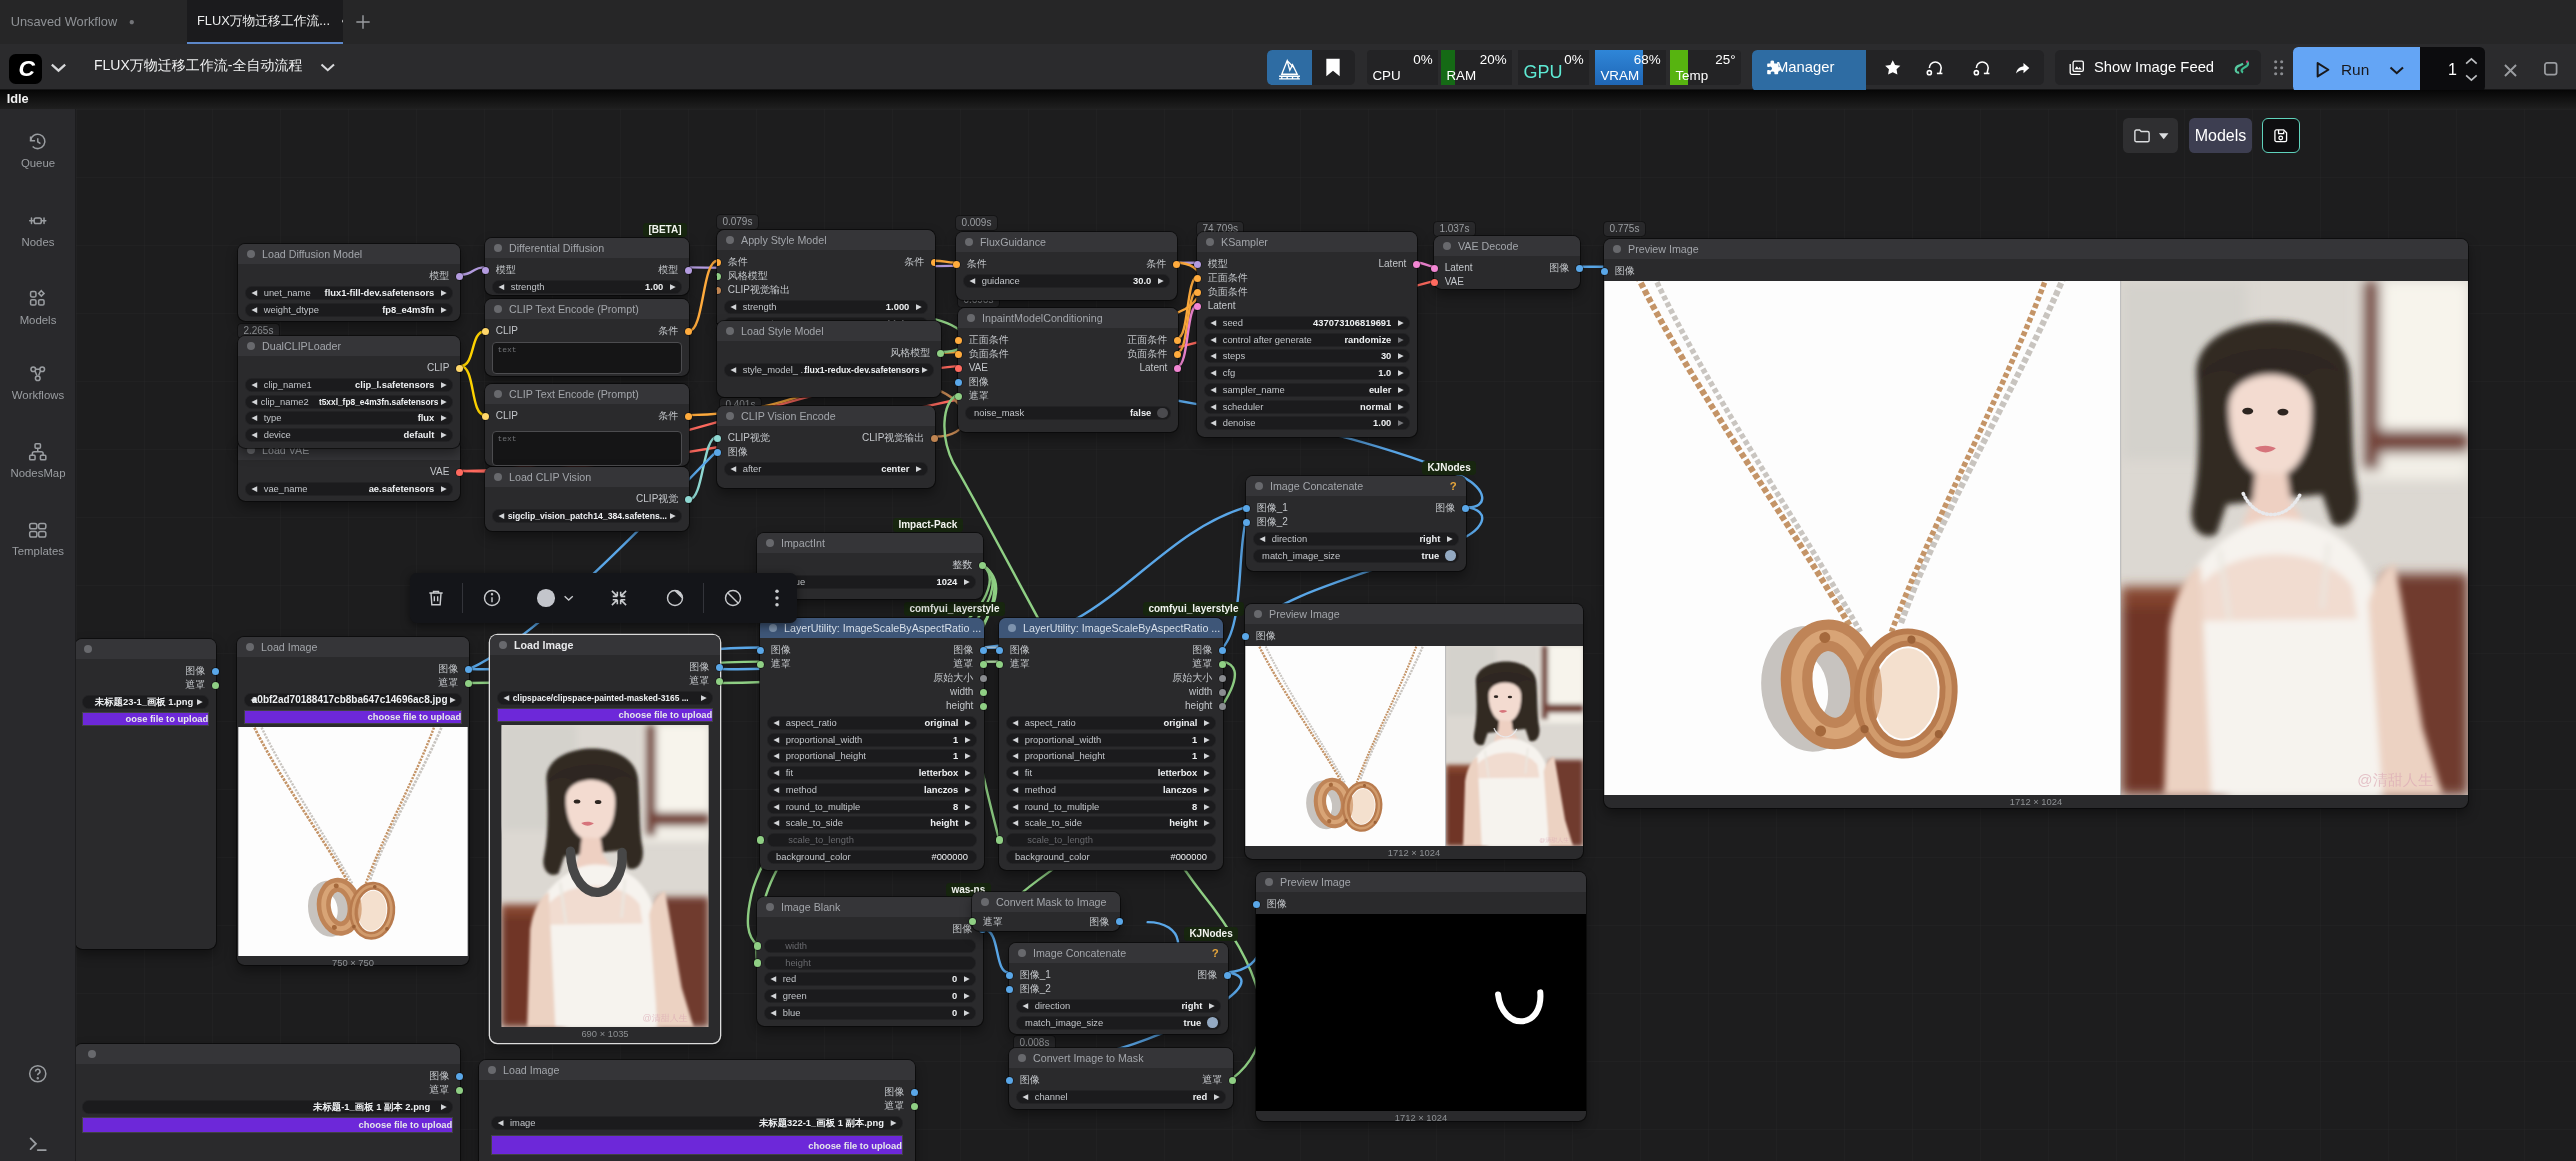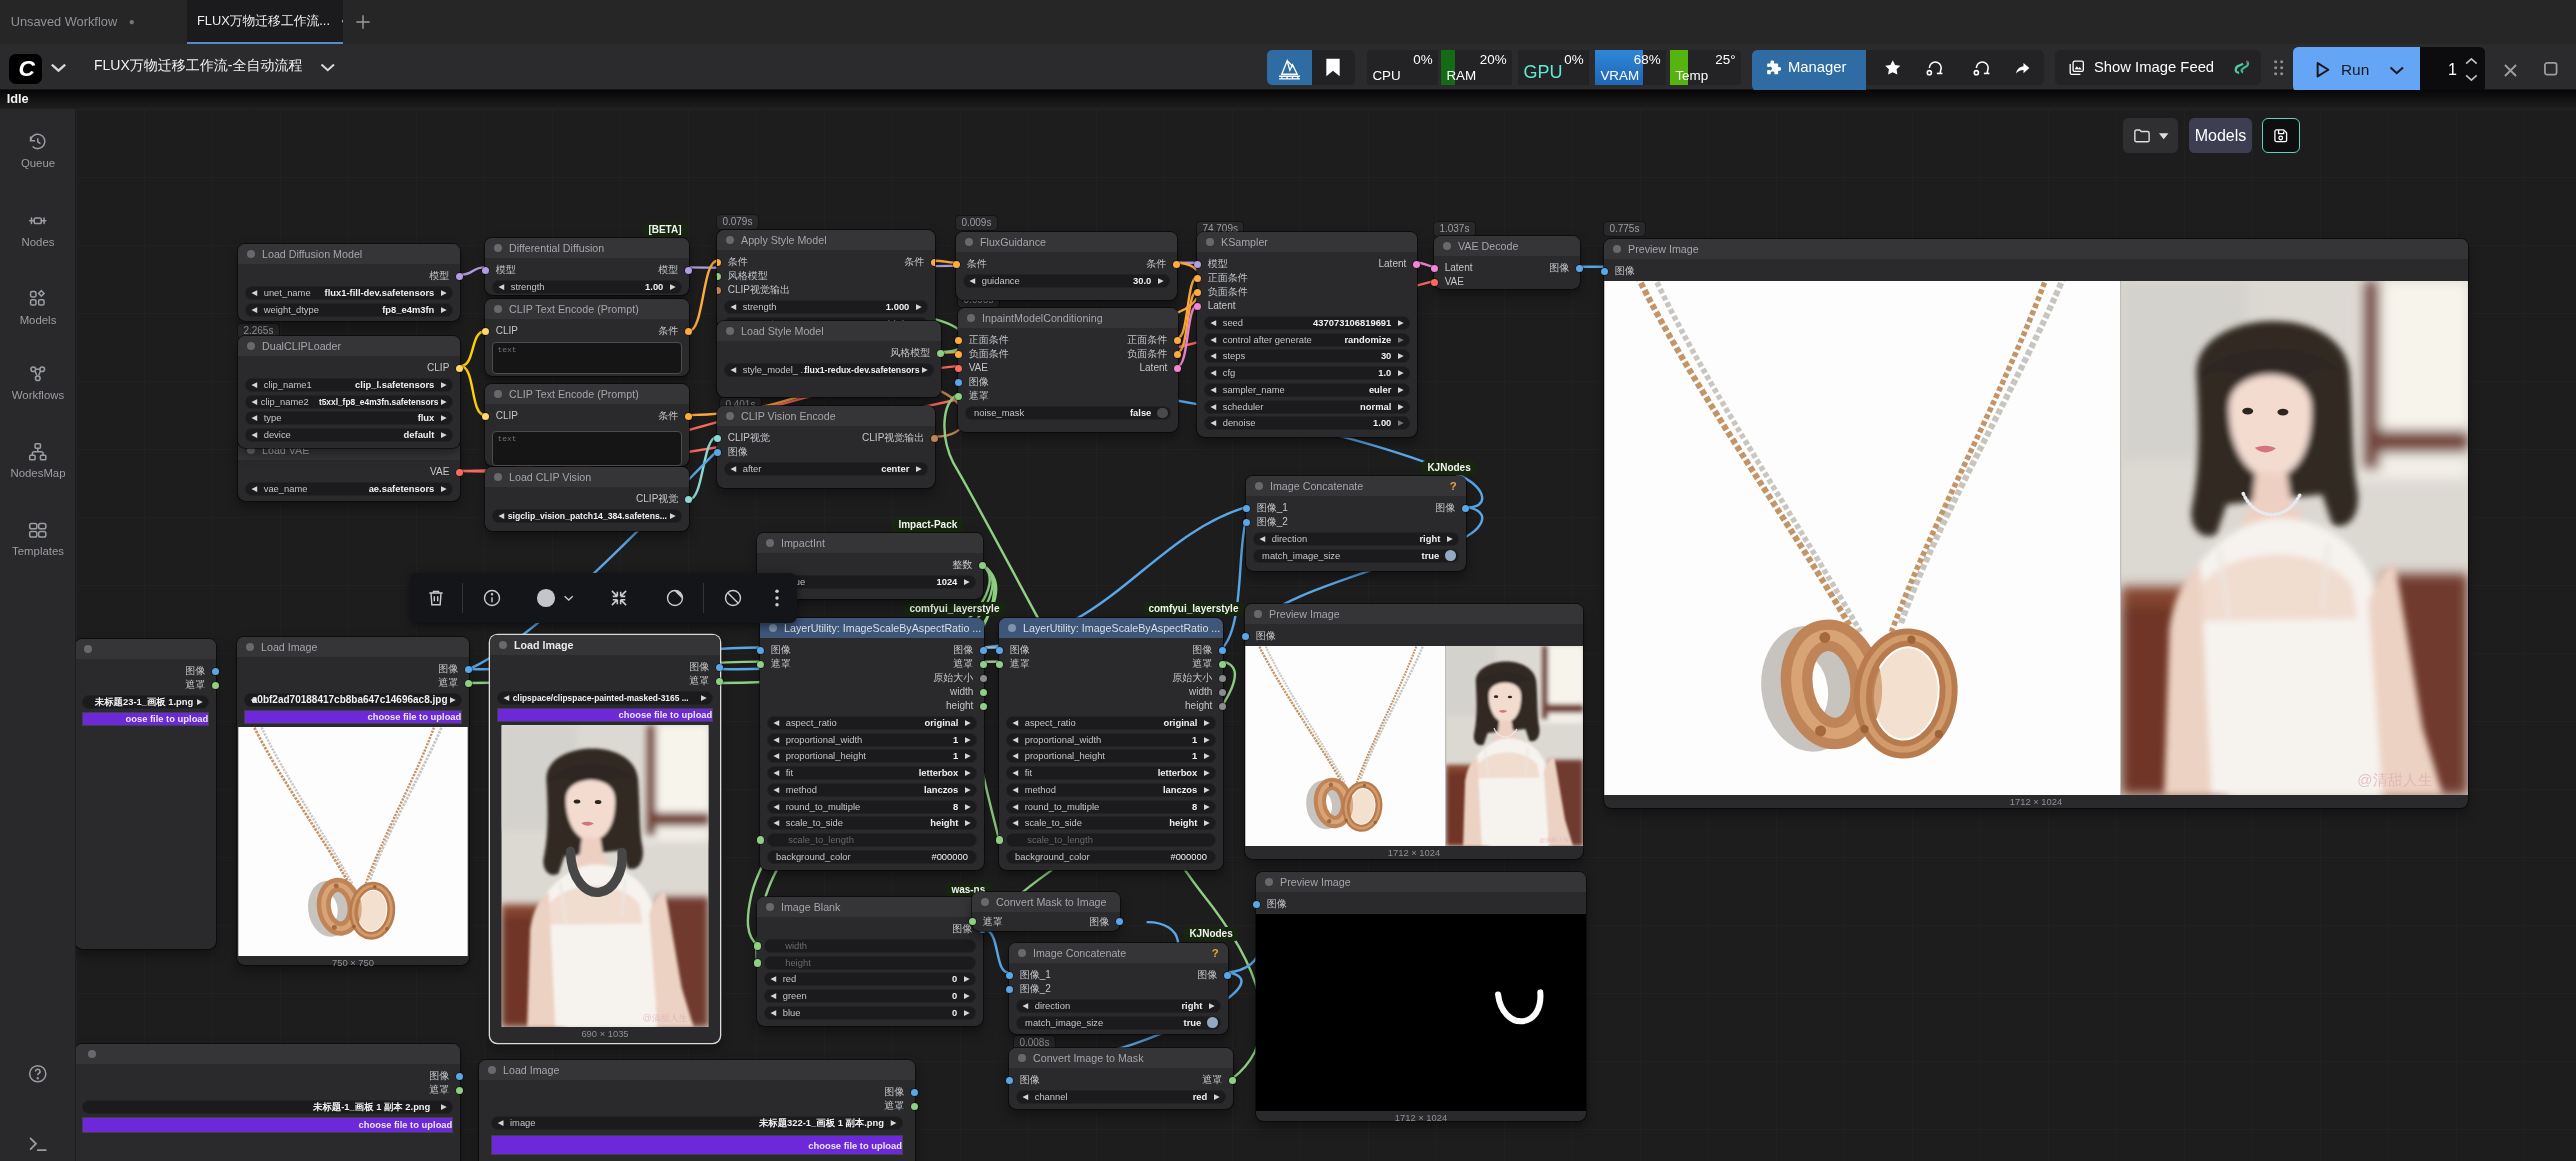--- a/index.html
+++ b/index.html
@@ -771,21 +771,21 @@
     <div class="abs" style="left:5.4px;bottom:2px;color:#fff;font-size:13.4px">VRAM</div>
       <div class="abs" style="right:5.4px;top:2px;color:#fff;font-size:13.4px">68%</div>
   </div>
   <div class="abs" style="left:1670px;top:6px;width:71px;height:35px;background:#232325;border-radius:0 4px 4px 0;overflow:hidden">
     <div class="abs" style="left:0;top:0;width:18px;height:35px;background:#57b410"></div>
     <div class="abs" style="left:5.4px;bottom:2px;color:#fff;font-size:13.4px">Temp</div>
       <div class="abs" style="right:5.4px;top:2px;color:#fff;font-size:13.4px">25°</div>
   </div>
 
   <div class="abs" style="left:1752px;top:6px;width:292px;height:35px;background:#232325;border-radius:5.4px">
-    <div class="abs" style="left:0;top:0;width:114px;height:41px;background:#2e6ca3;border-radius:5.4px 0 0 5.4px;color:#fff;font-size:14.8px;line-height:35px;padding-left:36px">Manager</div>
+    <div class="abs" style="left:0;top:0;width:114px;height:41px;background:#2e6ca3;border-radius:5.4px 0 0 5.4px;color:#fff;font-size:14.8px;line-height:35px;padding-left:24px">Manager</div>
     <svg class="abs" style="left:13.4px;top:8.7px" width="17.5" height="17.5" viewBox="0 0 24 24" fill="#fff">
         <path d="M10 2a2.5 2.5 0 0 1 2.4 3.2c-.1.4.2.8.6.8H17a1 1 0 0 1 1 1v3.6c0 .4.4.7.8.6a2.5 2.5 0 1 1 0 4.8c-.4-.1-.8.2-.8.6V20a1 1 0 0 1-1 1h-3.6c-.4 0-.7-.4-.6-.8a2.5 2.5 0 1 0-4.8 0c.1.4-.2.8-.6.8H4a1 1 0 0 1-1-1v-4a1 1 0 0 1 1-1h1.5a2.5 2.5 0 1 0 0-4H4a1 1 0 0 1-1-1V7a1 1 0 0 1 1-1h3c.4 0 .7-.4.6-.8A2.5 2.5 0 0 1 10 2z"></path>
       </svg>
     <svg class="abs" style="left:132px;top:8.7px" width="17.5" height="17.5" viewBox="0 0 24 24" fill="#fff">
         <path d="M12 1.6l3.2 6.6 7.2 1-5.2 5 1.2 7.2L12 18l-6.4 3.4 1.2-7.2-5.2-5 7.2-1z"></path>
       </svg>
     <svg class="abs" style="left:173px;top:8px" width="19" height="19" viewBox="0 0 24 24" stroke="#fff" stroke-width="2" fill="none">
         <circle cx="5.5" cy="18.5" r="2.6"></circle>
         <path d="M5.5 12.5a7.5 7.5 0 0 1 15 0 M20.5 12.5l-1.5 7"></path>
         <path d="M15 19.5h7"></path>

